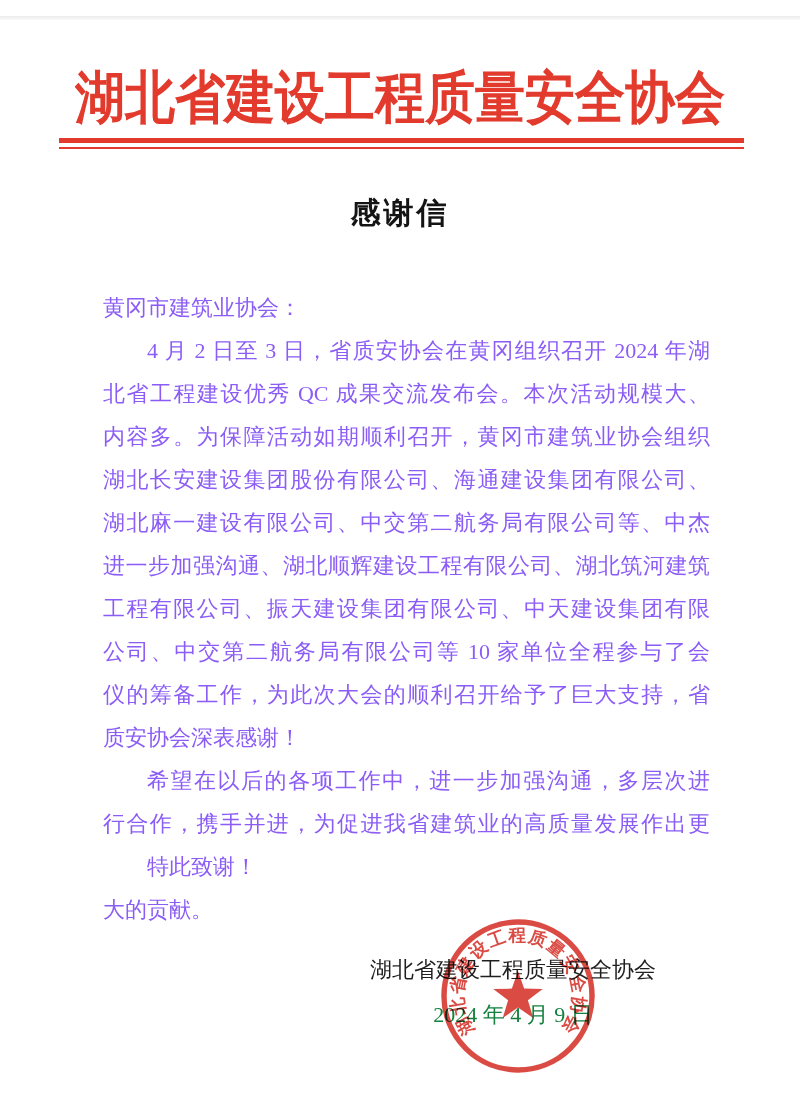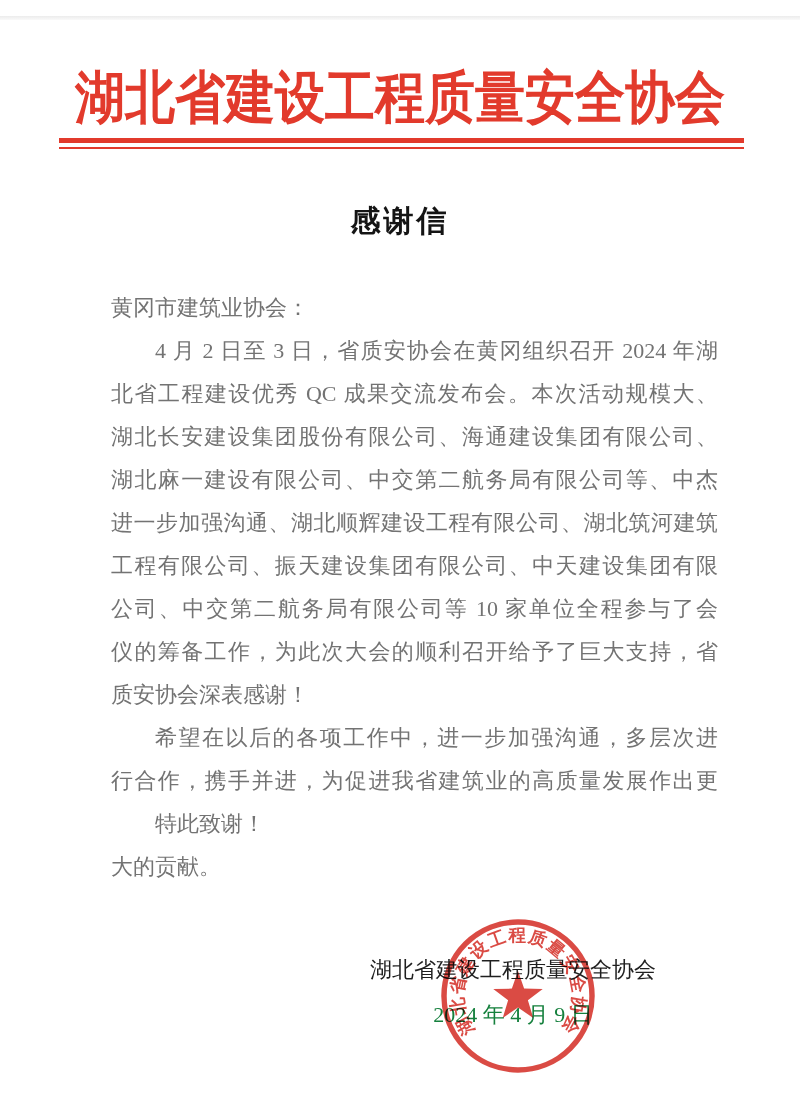--- a/index.html
+++ b/index.html
@@ -39,33 +39,33 @@
     background: #e23a2c;
   }
   .rule-thin {
     position: absolute;
     left: 59px; right: 56px;
     top: 131px; height: 2px;
     background: #e23a2c;
   }
   .letter-title {
     position: absolute;
-    left: 0; top: 185px;
+    left: 0; top: 177px;
     width: 100%;
     text-align: center;
     font-size: 30px;
     font-weight: bold;
     letter-spacing: 3px;
     color: #141414;
   }
   .letter-body {
     position: absolute;
-    left: 111px; top: 270px;
+    left: 103px; top: 270px;
     width: 607px;
-    color: #737373;
+    color: #8b5cf6;
   }
   .line {
     font-size: 22px;
     line-height: 43px;
     text-align: left;
     white-space: nowrap;
   }
   .line.just {
     text-align: justify;
     text-align-last: justify;
@@ -114,20 +114,21 @@
   <div class="rule-thick"></div>
   <div class="rule-thin"></div>
 
   <div class="letter-title">感谢信</div>
 
   <div class="letter-body">
     <div class="line">黄冈市建筑业协会：</div>
     <div>
         <div class="line just ind">4 月 2 日至 3 日，省质安协会在黄冈组织召开 2024 年湖</div>
         <div class="line just">北省工程建设优秀 QC 成果交流发布会。本次活动规模大、</div>
+        <div class="line just">内容多。为保障活动如期顺利召开，黄冈市建筑业协会组织</div>
         <div class="line just">湖北长安建设集团股份有限公司、海通建设集团有限公司、</div>
         <div class="line just">湖北麻一建设有限公司、中交第二航务局有限公司等、中杰</div>
         <div class="line just">进一步加强沟通、湖北顺辉建设工程有限公司、湖北筑河建筑</div>
         <div class="line just">工程有限公司、振天建设集团有限公司、中天建设集团有限</div>
         <div class="line just">公司、中交第二航务局有限公司等 10 家单位全程参与了会</div>
         <div class="line just">仪的筹备工作，为此次大会的顺利召开给予了巨大支持，省</div>
         <div class="line">质安协会深表感谢！</div>
         <div class="line just ind">希望在以后的各项工作中，进一步加强沟通，多层次进</div>
         <div class="line just">行合作，携手并进，为促进我省建筑业的高质量发展作出更</div>
         <div class="line ind">特此致谢！</div>

